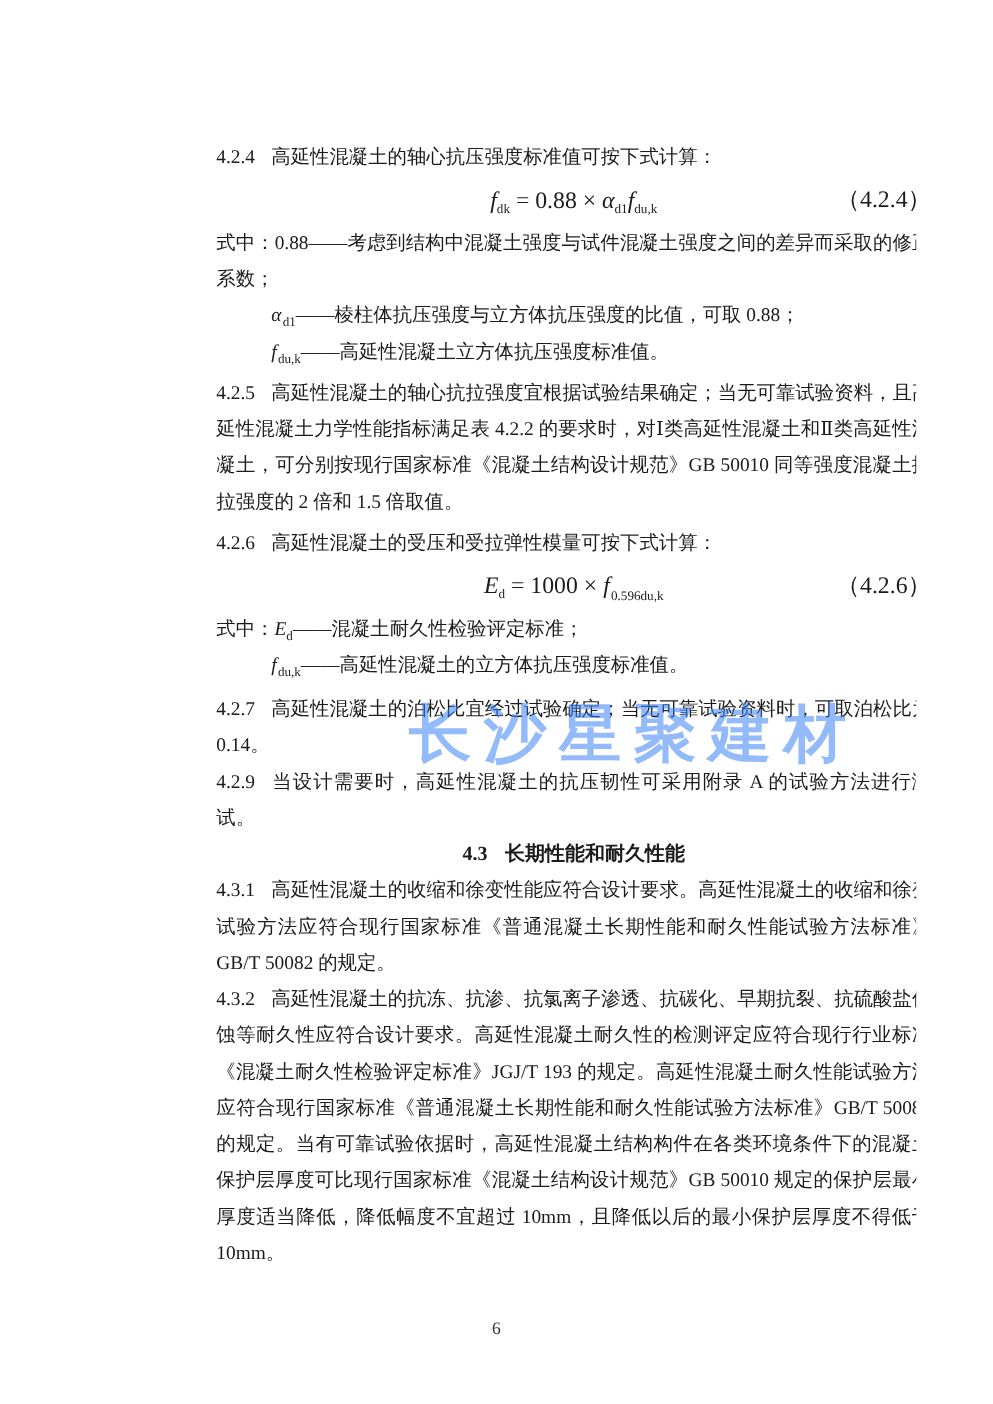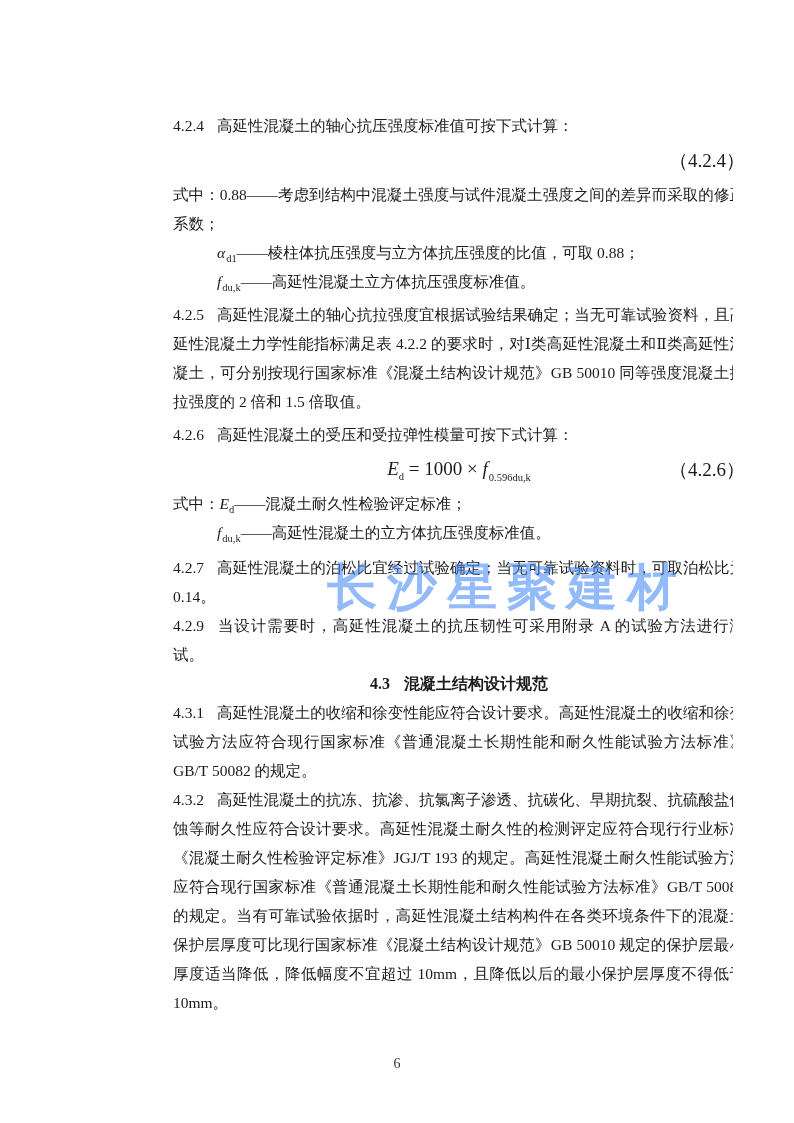--- a/index.html
+++ b/index.html
@@ -97,20 +97,21 @@
 </head>
 <body>
 
 <div class="page">
 
   <main class="content">
 
     <p class="clause"><span class="num">4.2.4</span><span>高延性混凝土的轴心抗压强度标准值可按下式计算：</span></p>
 
     <div class="formula-row">
+      <span class="formula"><span class="var">f</span><sub>dk</sub><span class="op"> = 0.88 × </span><span class="var">α</span><sub>d1</sub><span class="var">f</span><sub>du,k</sub></span>
       <span class="eq-label">（4.2.4）</span>
     </div>
 
     <p class="where-first"><span>式中：</span><span>0.88</span><span>——</span><span>考虑到结构中混凝土强度与试件混凝土强度之间的差异而采取的修正系数；</span></p>
 
     <p class="where-item"><span class="var sym-gap">α</span><sub>d1</sub><span>——</span><span>棱柱体抗压强度与立方体抗压强度的比值，可取 0.88；</span></p>
 
     <p class="where-item"><span class="var sym-gap">f</span><sub>du,k</sub><span>——</span><span>高延性混凝土立方体抗压强度标准值。</span></p>
 
     <p class="clause mt4"><span class="num">4.2.5</span><span>高延性混凝土的轴心抗拉强度宜根据试验结果确定；当无可靠试验资料，且高延性混凝土力学性能指标满足表 4.2.2 的要求时，对Ⅰ类高延性混凝土和Ⅱ类高延性混凝土，可分别按现行国家标准《混凝土结构设计规范》GB 50010 同等强度混凝土抗拉强度的 2 倍和 1.5 倍取值。</span></p>
@@ -127,21 +128,21 @@
 
     <p class="where-first"><span>式中：</span><span class="var sym-gap">E</span><sub>d</sub><span>——</span><span>混凝土耐久性检验评定标准；</span></p>
 
     <p class="where-item"><span class="var sym-gap">f</span><sub>du,k</sub><span>——</span><span>高延性混凝土的立方体抗压强度标准值。</span></p>
 
     <p class="clause mt6"><span class="num">4.2.7</span><span>高延性混凝土的泊松比宜经过试验确定；当无可靠试验资料时，可取泊松比为 0.14。</span></p>
 
 
     <p class="clause"><span class="num">4.2.9</span><span>当设计需要时，高延性混凝土的抗压韧性可采用附录 A 的试验方法进行测试。</span></p>
 
-    <h2 class="section-heading"><span class="num">4.3</span><span>混凝土结构设计规范</span></h2>
+    <h2 class="section-heading"><span class="num">4.3</span><span>长期性能和耐久性能</span></h2>
 
     <p class="clause"><span class="num">4.3.1</span><span>高延性混凝土的收缩和徐变性能应符合设计要求。高延性混凝土的收缩和徐变试验方法应符合现行国家标准《普通混凝土长期性能和耐久性能试验方法标准》GB/T 50082 的规定。</span></p>
 
     <p class="clause"><span class="num">4.3.2</span><span>高延性混凝土的抗冻、抗渗、抗氯离子渗透、抗碳化、早期抗裂、抗硫酸盐侵蚀等耐久性应符合设计要求。高延性混凝土耐久性的检测评定应符合现行行业标准《混凝土耐久性检验评定标准》JGJ/T 193 的规定。高延性混凝土耐久性能试验方法应符合现行国家标准《普通混凝土长期性能和耐久性能试验方法标准》GB/T 50082 的规定。当有可靠试验依据时，高延性混凝土结构构件在各类环境条件下的混凝土保护层厚度可比现行国家标准《混凝土结构设计规范》GB 50010 规定的保护层最小厚度适当降低，降低幅度不宜超过 10mm，且降低以后的最小保护层厚度不得低于 10mm。</span></p>
 
   </main>
 
   <div class="watermark">长沙星聚建材</div>
 
   <div class="page-number">6</div>

